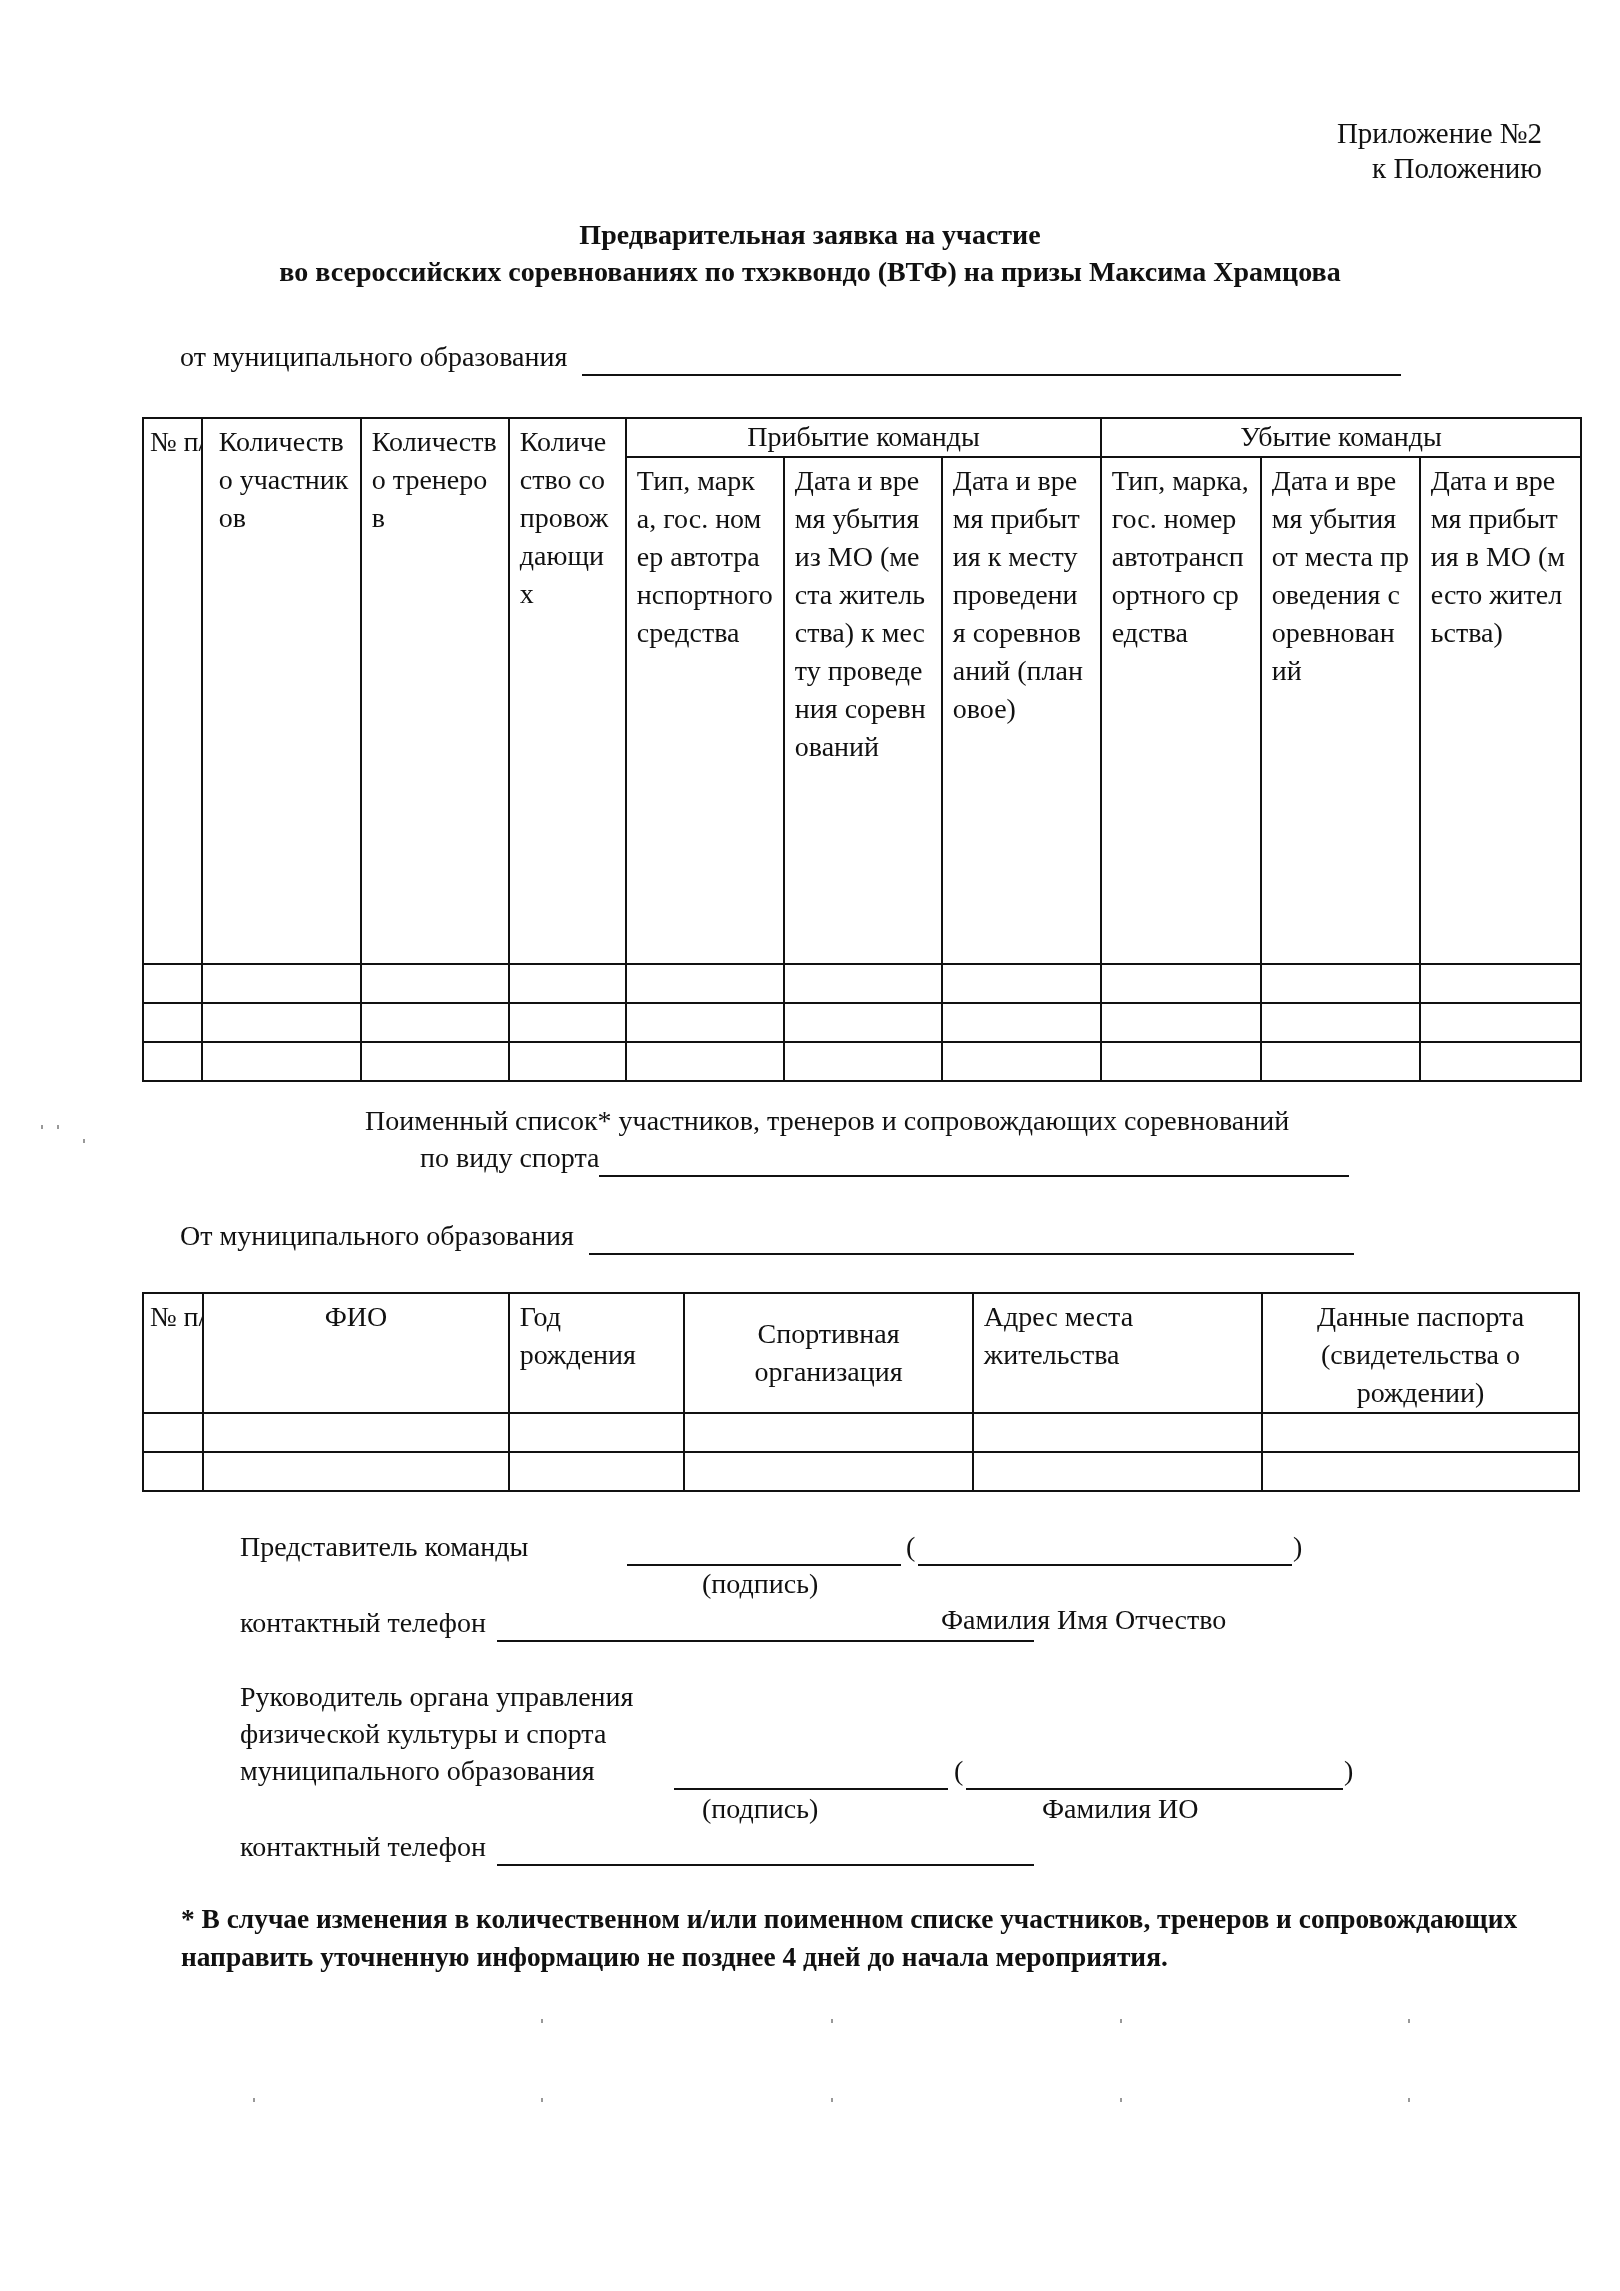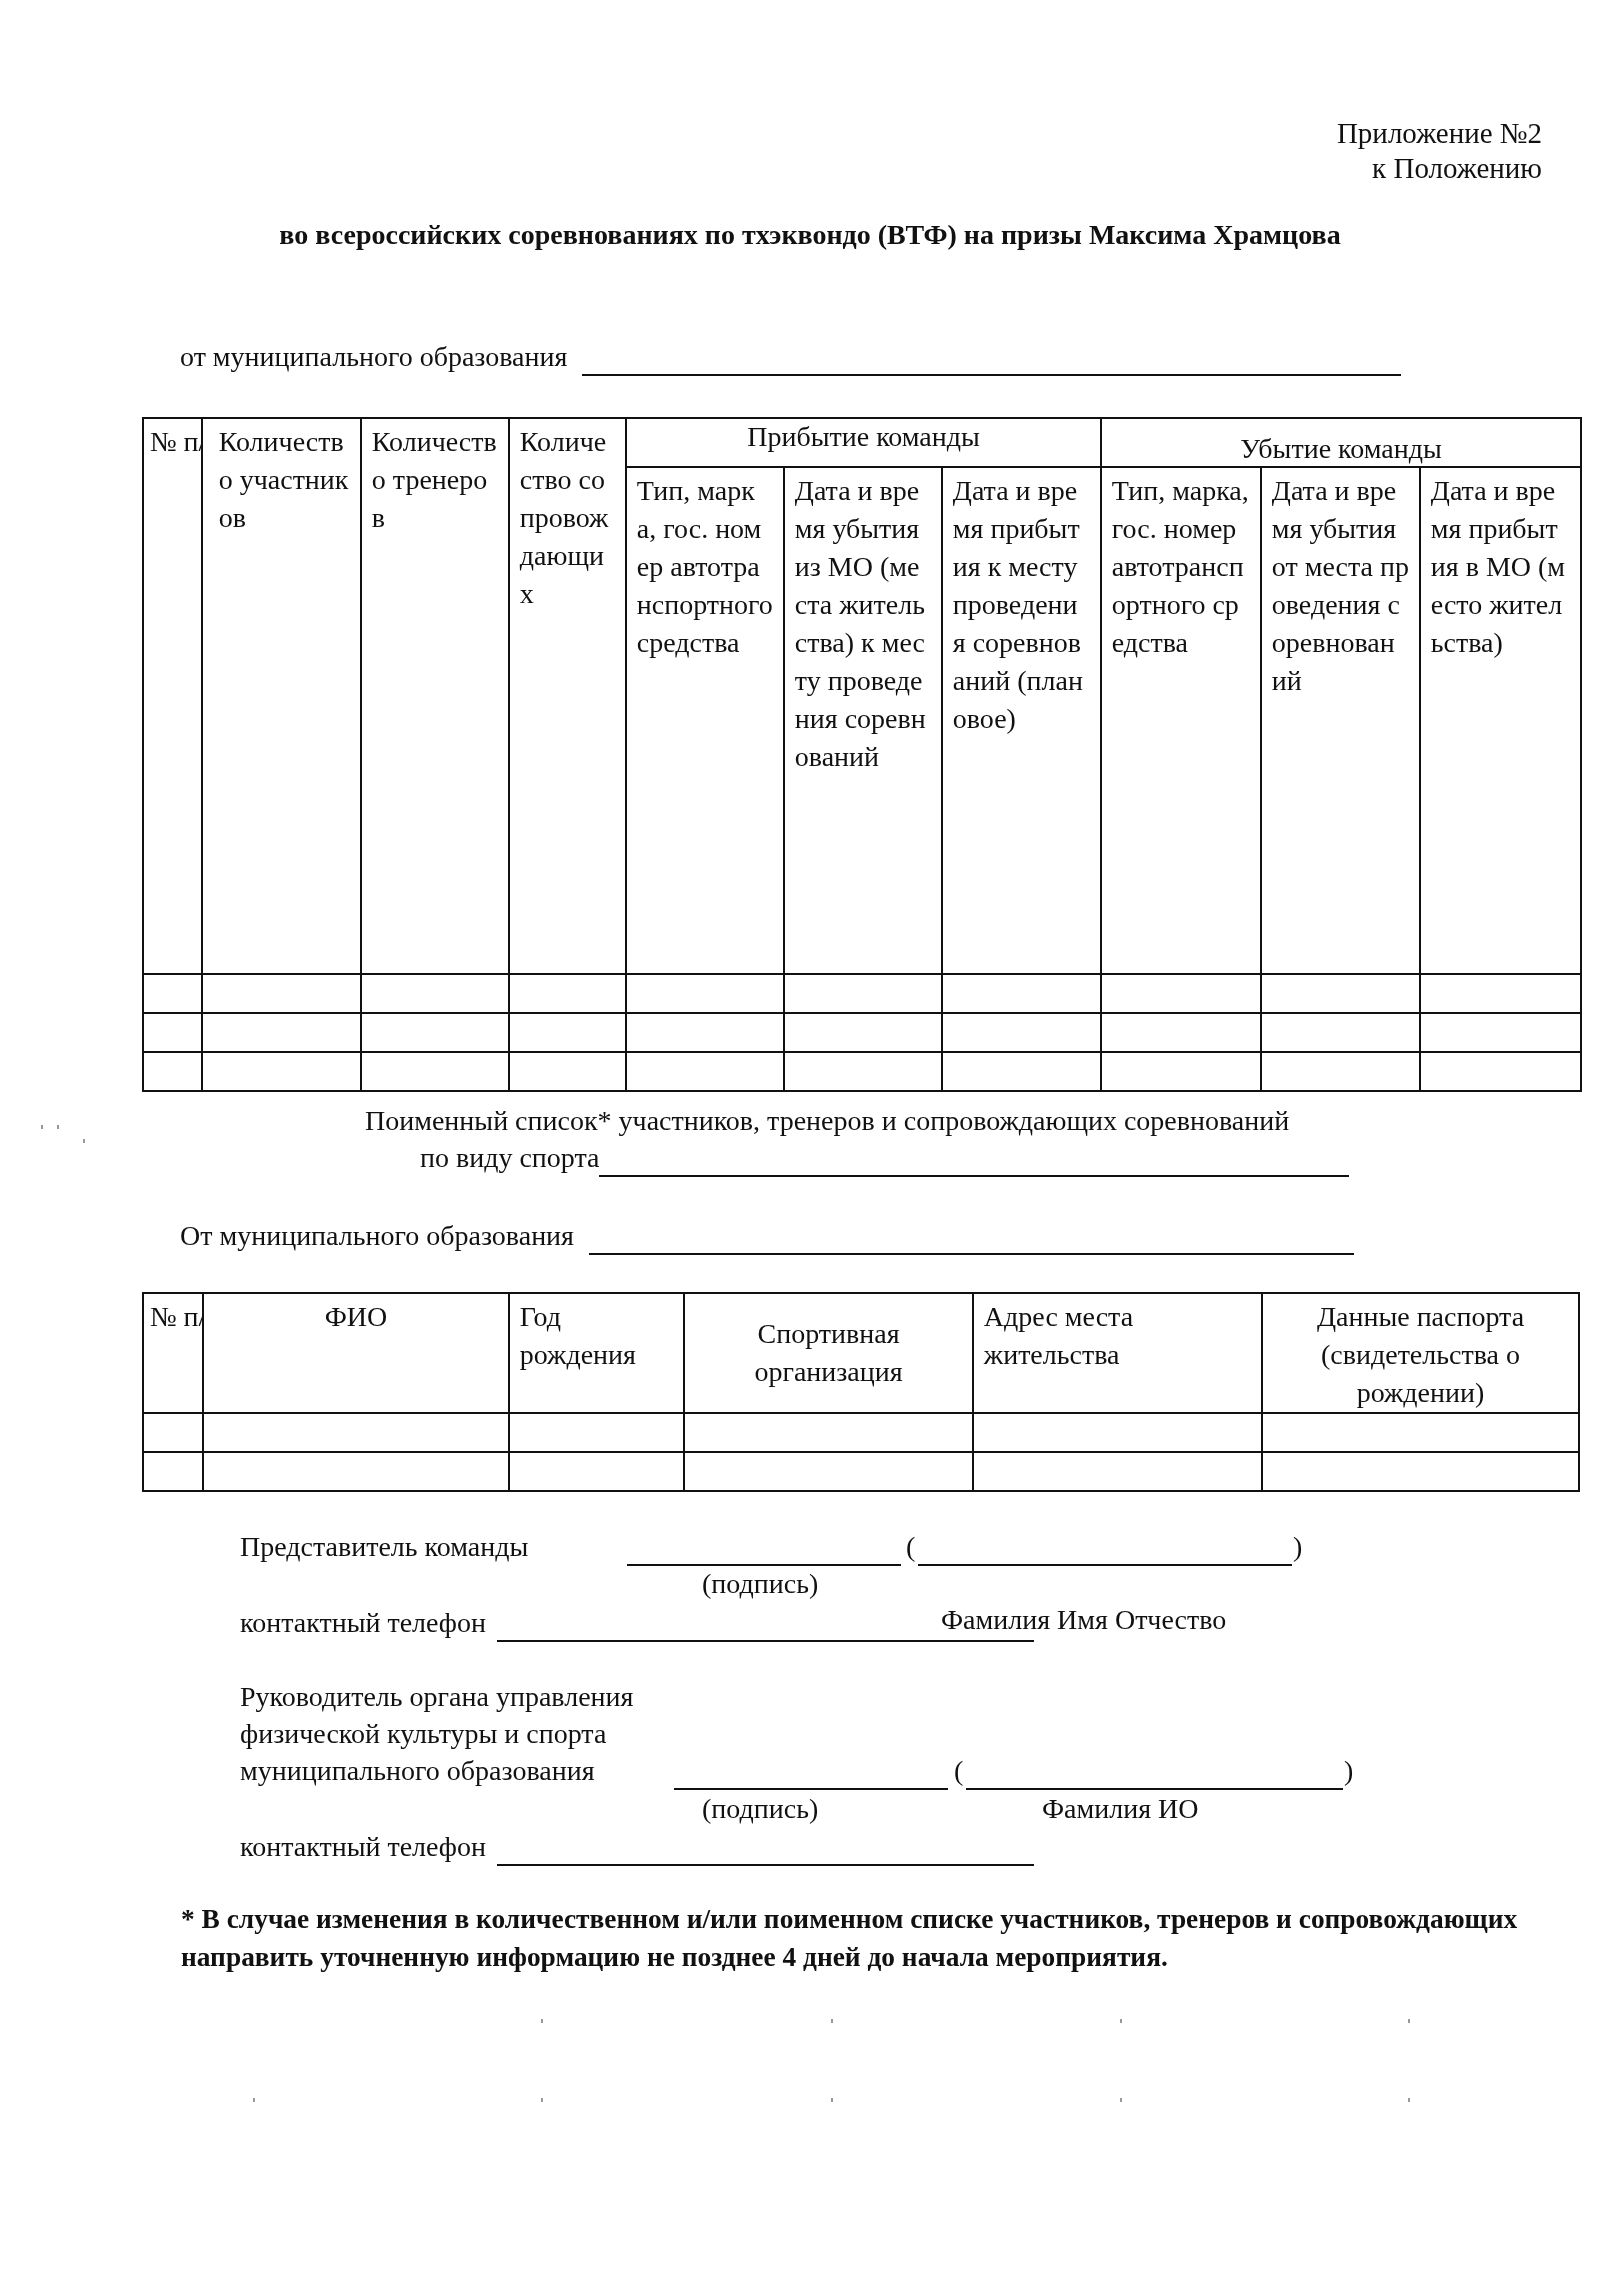--- a/index.html
+++ b/index.html
@@ -24,20 +24,21 @@
 </style>
 </head>
 <body>
 
 <div class="abs appendix">
   <div>Приложение №2</div>
   <div>к Положению</div>
 </div>
 
 <div class="abs title">
+  <div>Предварительная заявка на участие</div>
   <div>во всероссийских соревнованиях по тхэквондо (ВТФ) на призы Максима Храмцова</div>
 </div>
 
 <div class="abs t28" style="left:180px; top:339px;">
   <span>от муниципального образования</span>
   <span class="line" style="width:819px; margin-left:7.8px;">&nbsp;</span>
 </div>
 
 <table class="grid" style="left:142px; top:417px; width:1436px;">
   <colgroup>
@@ -52,21 +53,21 @@
       <col style="width:159px">
       <col style="width:161px">
   </colgroup>
   <tbody>
       <tr style="height:39px;">
     <td rowspan="2" class="nowrap" style="padding-left:5.9px;padding-right:0;">№ п/п</td>
     <td rowspan="2" style="padding-left:15.7px;">Количество участников</td>
     <td rowspan="2">Количество тренеров</td>
     <td rowspan="2">Количество сопровождающих</td>
     <td colspan="3" class="c" style="padding-top:0;line-height:35px;">Прибытие команды</td>
-    <td colspan="3" class="c" style="padding-top:12px;line-height:35px;">Убытие команды</td>
+    <td colspan="3" class="c" style="padding-top:0;line-height:35px;">Убытие команды</td>
   </tr>
   <tr style="height:507px;">
     <td>Тип, марка, гос. номер автотранспортного средства</td>
     <td>Дата и время убытия из МО (места жительства) к месту проведения соревнований</td>
     <td>Дата и время прибытия к месту проведения соревнований (плановое)</td>
     <td>Тип, марка, гос. номер автотранспортного средства</td>
     <td>Дата и время убытия от места проведения соревнований</td>
     <td>Дата и время прибытия в  МО (место жительства)</td>
   </tr>
   <tr style="height:39px;">

